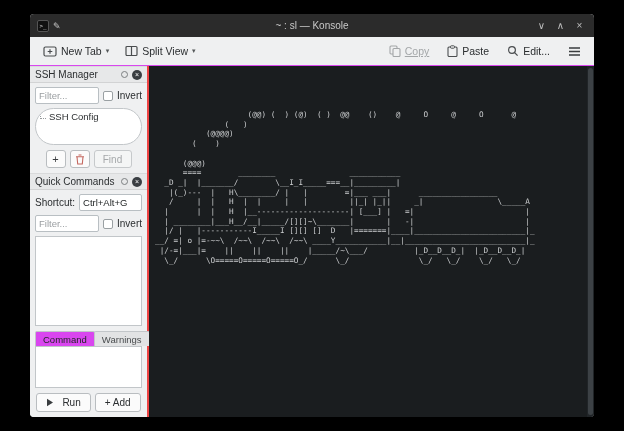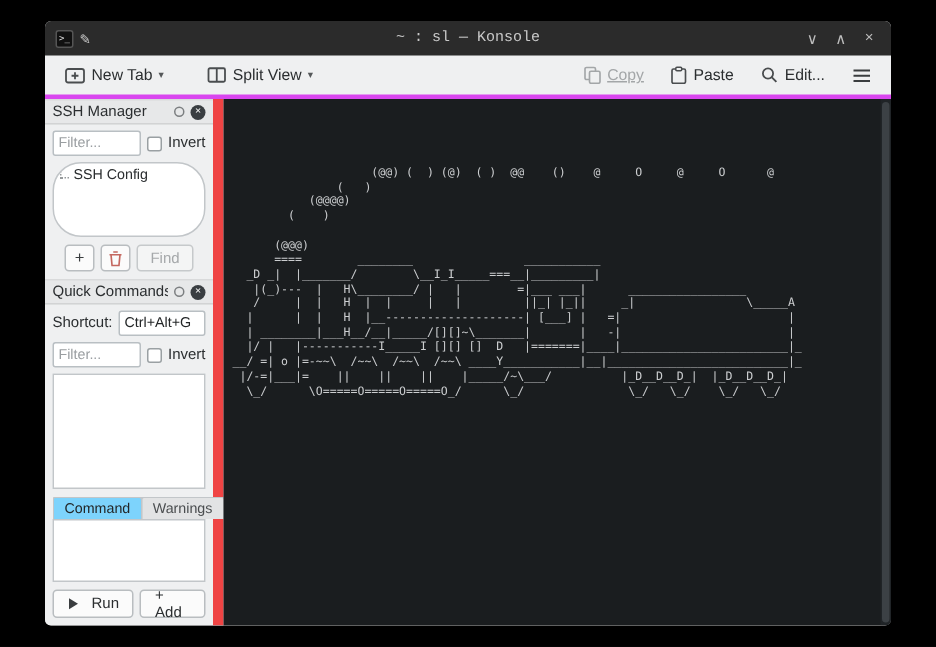--- a/index.html
+++ b/index.html
@@ -10,73 +10,73 @@
             box-shadow:0 4px 18px rgba(0,0,0,.65); display:flex; flex-direction:column; }
 
   
   .titlebar { height:23px; background:#2b2b2b; color:#c9c9c9; display:flex; align-items:center;
               position:relative; flex:none; font-size:10px; }
   .titlebar-left { display:flex; align-items:center; gap:4px; padding-left:7px; }
   .app-icon { width:12px; height:12px; background:#111; border:1px solid #555; border-radius:2px;
               color:#ddd; font-size:6px; font-family:"DejaVu Sans Mono",monospace;
               display:flex; align-items:center; justify-content:center; }
   .pen-icon { font-size:9px; color:#c9c9c9; }
-  .window-title { position:absolute; left:0; right:0; text-align:center; pointer-events:none;font-family:Liberation Mono, monospace; }
+  .window-title { position:absolute; left:0; right:0; text-align:center; pointer-events:none; }
   .window-controls { margin-left:auto; display:flex; align-items:center; padding-right:6px; gap:2px; }
   .wc-btn { width:17px; height:17px; display:flex; align-items:center; justify-content:center;
             color:#bdbdbd; font-size:10px; border-radius:2px; cursor:default; }
 
   
-  .toolbar { height:29px; background:#eff0f1; border-bottom:3px solid #d946ef; display:flex;
-             align-items:center; padding:0 8px; gap:19px; font-size:10.5px; color:#2b2e30; flex:none; }
+  .toolbar { height:29px; background:#eff0f1; border-bottom:1px solid #d946ef; display:flex;
+             align-items:center; padding:0 8px; gap:6px; font-size:10.5px; color:#2b2e30; flex:none; }
   .tb-btn { display:flex; align-items:center; gap:4px; padding:3px 5px; border-radius:3px; }
   .tb-btn svg { display:block; }
   .tb-btn.disabled { color:#a3a6a8;text-decoration:underline; }
   .chev { font-size:7px; color:#55585a; }
   .tb-right { margin-left:auto; display:flex; align-items:center; gap:8px; }
 
   
   .content { flex:1; display:flex; min-height:0; }
 
   
-  .sidebar { width:119px; flex:none; background:#eff0f1; border-right:7px solid #ef4444;
+  .sidebar { width:119px; flex:none; background:#eff0f1; border-right:2px solid #ef4444;
              display:flex; flex-direction:column; font-size:10px; color:#2b2e30; min-height:0; }
   .panel { display:flex; flex-direction:column; min-height:0; }
   .panel.qc { flex:1; }
   .panel-header { height:17px; flex:none; background:#e7e8e9; border-top:1px solid #d9dadb;
                   border-bottom:1px solid #d2d3d4; display:flex; align-items:center;
                   padding:0 5px; gap:4px; }
   .panel-title { flex:1; white-space:nowrap; overflow:hidden; }
   .float-dot { width:7px; height:7px; border:1px solid #7c7f81; border-radius:50%; flex:none; }
   .panel-close { width:10px; height:10px; border-radius:50%; background:#3a3e42; color:#fff;
                  font-size:7px; line-height:10px; text-align:center; flex:none; }
   .row { display:flex; align-items:center; gap:4px; padding:4px 5px 0 5px; flex:none; }
   .field { height:17px; background:#fff; border:1px solid #b9bfc3; border-radius:2px;
            font-size:9.5px; padding:0 3px; color:#232627; font-family:"Liberation Sans",sans-serif;
            min-width:0; width:100%; }
   .field::placeholder { color:#9a9ea1; }
   .lbl { flex:none; }
   .checkbox { width:10px; height:10px; background:#fff; border:1px solid #9aa0a3;
               border-radius:2px; flex:none; }
   .listbox { margin:4px 5px 0 5px; background:#fff; border:1px solid #c2c6c9; padding:2px 3px;
              font-size:9.5px; overflow:hidden; }
-  .listbox.ssh { height:50px; flex:none;border-radius:19px; }
+  .listbox.ssh { height:37px; flex:none;border-radius:19px; }
   .listbox.qc { flex:1; min-height:30px; }
   .tree-item { display:flex; align-items:center; }
   .tree-branch { display:inline-block; width:6px; height:7px; border-left:1px dotted #969a9c;
                  border-bottom:1px dotted #969a9c; margin:0 3px 3px 1px; }
   .btn-row { display:flex; align-items:center; justify-content:center; gap:4px; padding:5px; flex:none; }
   .sq-btn { width:20px; height:18px; background:#fbfbfb; border:1px solid #b9bdc0; border-radius:3px;
             display:flex; align-items:center; justify-content:center; font-size:11px; color:#3a3d3f; }
   .edit-btn { width:38px; height:18px; background:#f4f5f5; border:1px solid #c6c9cb; border-radius:3px;
               color:#a5a8aa; font-size:10px; display:flex; align-items:center; justify-content:center; }
   .tabs { display:flex; margin:5px 5px 0 5px; flex:none; }
   .tab { padding:2px 7px 1px 7px; font-size:9.5px; border:1px solid #c2c6c9; border-bottom:none;
          border-radius:2px 2px 0 0; background:#e2e3e4; color:#4a4d4f; }
-  .tab.active { background:#7dd3fc; color:#232627; position:relative; z-index:2; }
+  .tab.active { background:#d946ef; color:#232627; position:relative; z-index:2; }
   .tab + .tab { margin-left:-1px; }
   .qc-textarea { margin:0 5px; height:42px; flex:none; background:#fff; border:1px solid #c2c6c9;
                  resize:none; font-size:9.5px; font-family:"Liberation Sans",sans-serif; }
   .wide-btn { height:19px; padding:0 9px; display:flex; align-items:center; gap:8px;
               background:#fbfbfb; border:1px solid #b9bdc0; border-radius:3px; font-size:10px;
               color:#2b2e30; }
 
   
   .terminal { flex:1; position:relative; background:#1a1d1f; min-width:0; overflow:hidden; }
   .terminal pre { position:absolute; left:6px; top:44px; margin:0; white-space:pre;

